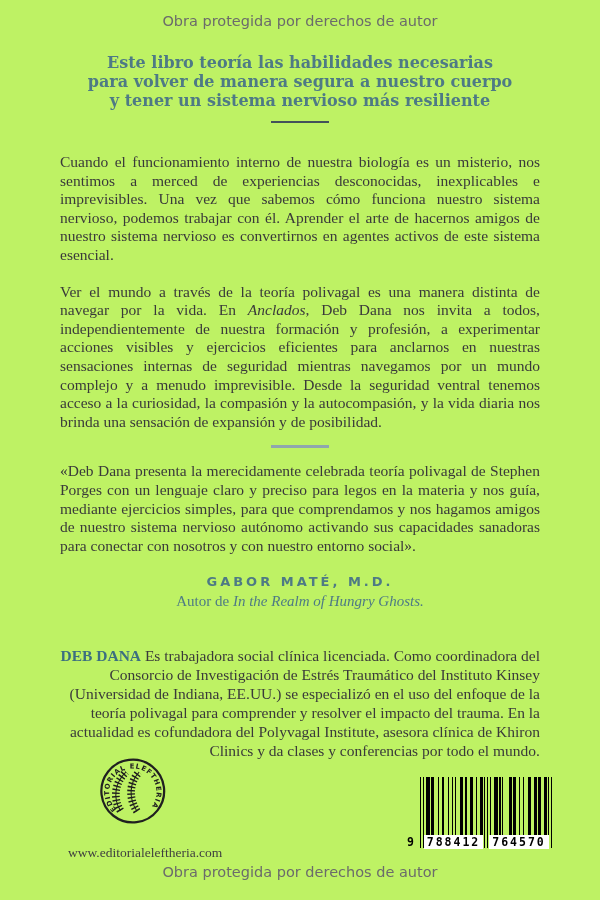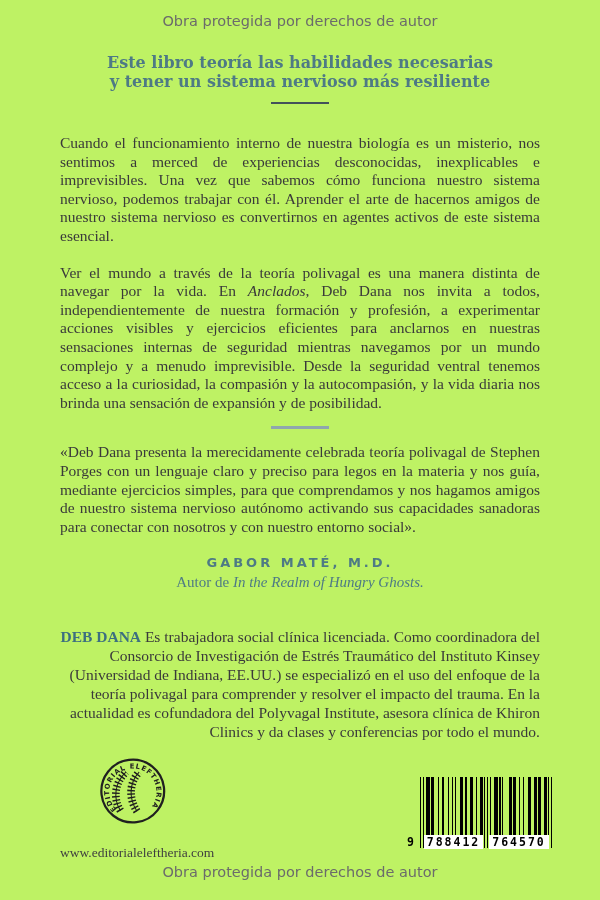--- a/index.html
+++ b/index.html
@@ -28,21 +28,21 @@
   .quote-author{margin-top:19px;text-align:center;font-family:"DejaVu Sans",sans-serif;
                 font-weight:bold;font-size:13px;letter-spacing:3px;color:#4e7a85;}
   .quote-credit{margin-top:4px;text-align:center;font-size:15px;color:#4e7a85;}
 
   .bio{margin-top:36px;font-size:15.5px;line-height:19px;text-align:right;}
   .bio .bio-name{font-weight:bold;color:#3c6f80;}
 
   
   .stamp{position:absolute;left:90px;top:748px;transform:rotate(-7deg);}
 
-  .website{position:absolute;left:60px;top:845px;font-size:13.5px;color:#3f3f3f;}
+  .website{position:absolute;left:68px;top:845px;font-size:13.5px;color:#3f3f3f;}
 
   
   .barcode{position:absolute;left:420px;top:777px;width:133px;height:71px;}
   .bc-bars{display:flex;align-items:flex-start;height:71px;}
   .bc-module{flex:0 0 1.4px;width:1.4px;height:58px;}
   .bc-module.on{background:#000;}
   .bc-module.tall{height:71px;}
   .bc-digits span{position:absolute;bottom:-1px;font-family:"DejaVu Sans Mono",monospace;
                   font-weight:bold;font-size:11.5px;color:#000;line-height:14px;}
   .bc-d9{left:-13px;}
@@ -53,20 +53,21 @@
 <body>
 
 <div id="page">
 
   <div class="copyright top">Obra protegida por derechos de autor</div>
 
   <div id="content">
 
     <div class="tagline">
       <div>Este libro teoría las habilidades necesarias</div>
+      <div>para volver de manera segura a nuestro cuerpo</div>
       <div>y tener un sistema nervioso más resiliente</div>
     </div>
 
     <div class="divider"></div>
 
     <p class="body first">Cuando el funcionamiento interno de nuestra biología es un misterio, nos sentimos a merced de experiencias desconocidas, inexplicables e imprevisibles. Una vez que sabemos cómo funciona nuestro sistema nervioso, podemos trabajar con él. Aprender el arte de hacernos amigos de nuestro sistema nervioso es convertirnos en agentes activos de este sistema esencial.</p>
 
     <p class="body second"><span>Ver el mundo a través de la teoría polivagal es una manera distinta de navegar por la vida. En </span><span class="italic">Anclados</span><span>, Deb Dana nos invita a todos, independientemente de nuestra formación y profesión, a experimentar acciones visibles y ejercicios eficientes para anclarnos en nuestras sensaciones internas de seguridad mientras navegamos por un mundo complejo y a menudo imprevisible. Desde la seguridad ventral tenemos acceso a la curiosidad, la compasión y la autocompasión, y la vida diaria nos brinda una sensación de expansión y de posibilidad.</span></p>
 
     <div class="divider light"></div>

